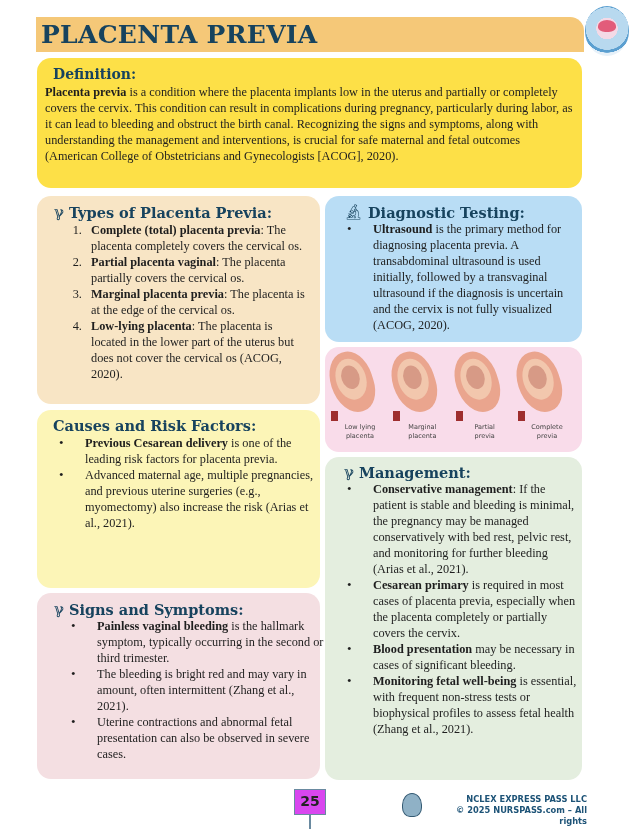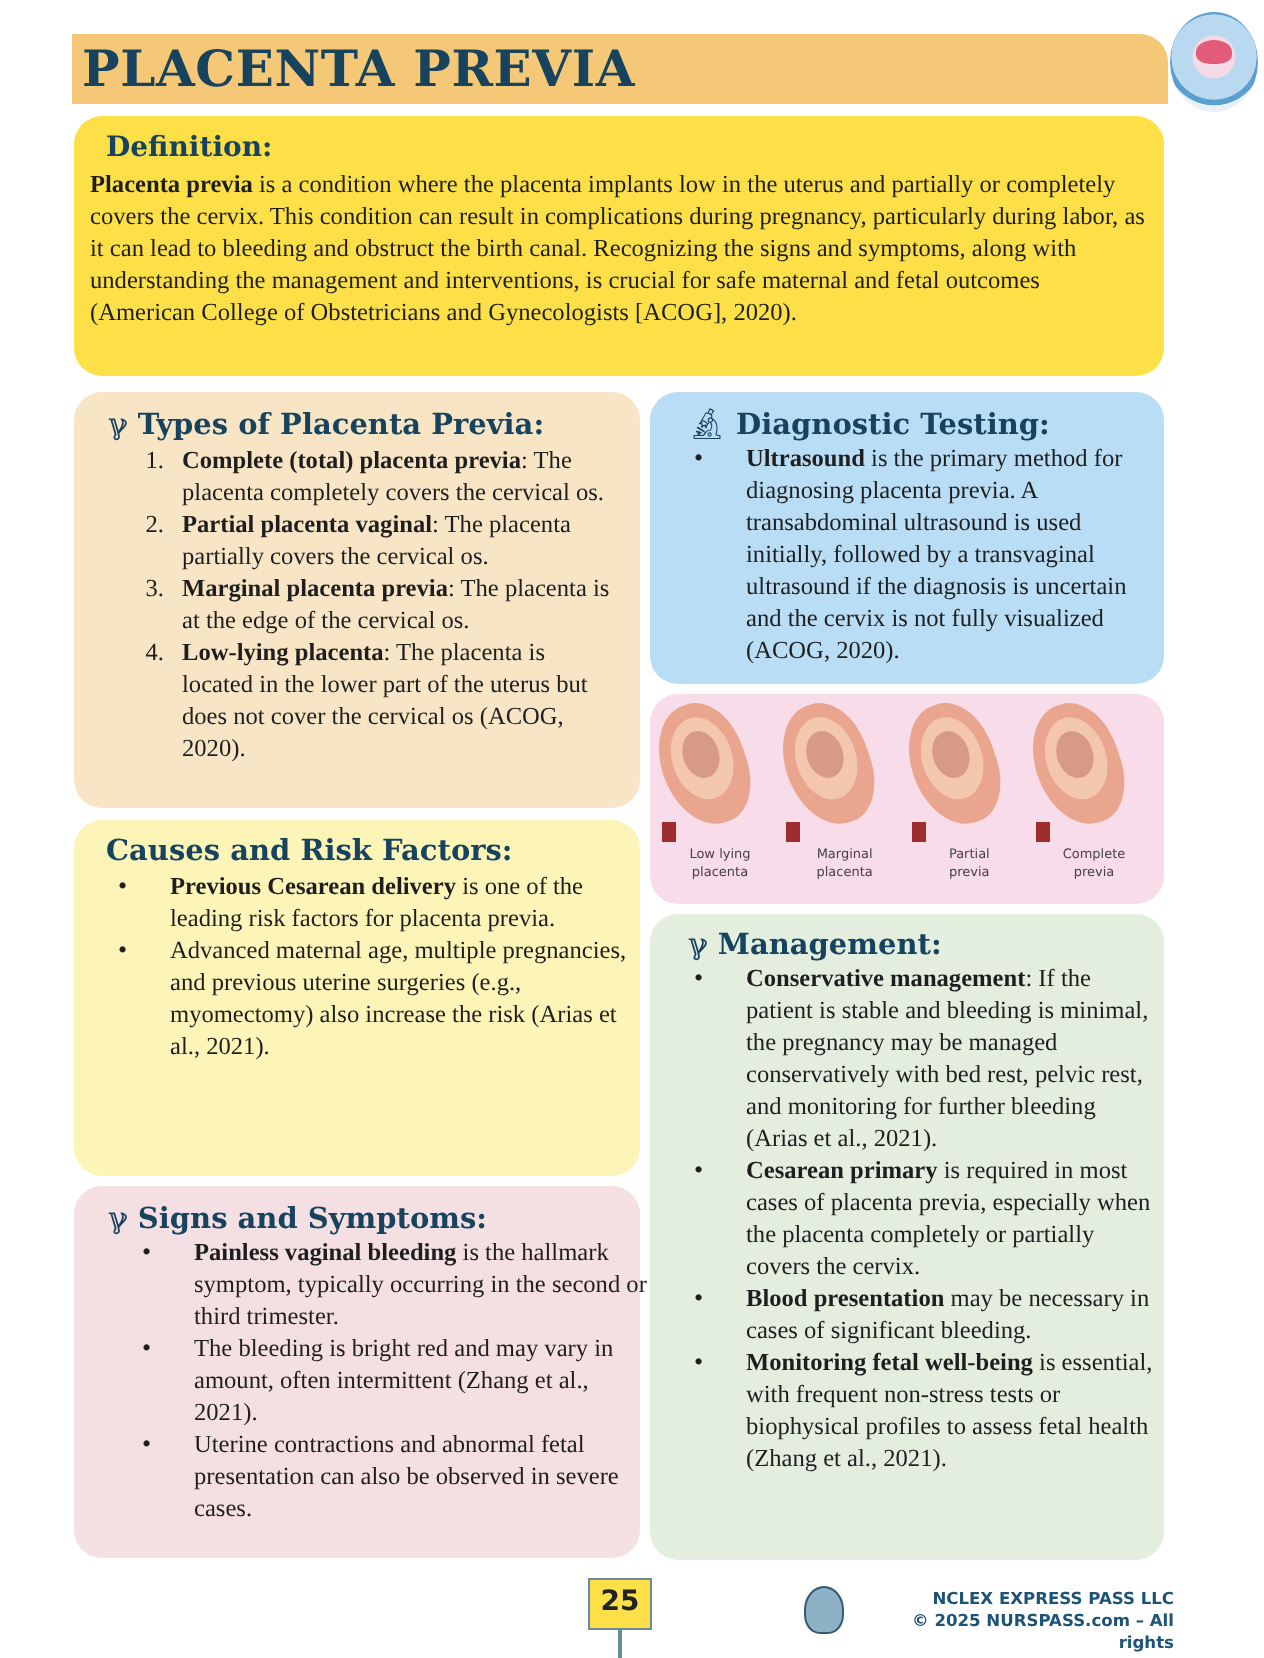--- a/index.html
+++ b/index.html
@@ -47,21 +47,21 @@
   .figs { position: absolute; left: 6px; top: 4px; width: 245px; display: flex; justify-content: space-between; }
   .fig { width: 58px; display: flex; flex-direction: column; }
   .fig .belly { width: 42px; height: 62px; border-radius: 50% 50% 45% 55%; background: #eaa58e; position: relative;
                 transform: rotate(-18deg); }
   .fig .belly::before { content: ""; position: absolute; left: 6px; top: 7px; width: 30px; height: 42px; border-radius: 50%;
                         background: #f2c7ad; }
   .fig .belly::after { content: ""; position: absolute; left: 12px; top: 14px; width: 18px; height: 24px; border-radius: 50%;
                        background: #d79a86; }
   .fig .cervix { width: 7px; height: 10px; background: #9e2e2e; margin-top: -2px; }
   .fig .cap { font-family: "DejaVu Sans", sans-serif; font-size: 6.5px; color: #444; text-align: center; line-height: 9px; margin-top: 2px; }
-  .page-num { position: absolute; left: 294px; top: 789px; width: 32px; height: 26px; border: 1.5px solid #6a8aa0; background: #fde047;
+  .page-num { position: absolute; left: 294px; top: 789px; width: 32px; height: 26px; border: 1.5px solid #6a8aa0; background: #d946ef;
               font-family: "DejaVu Sans", sans-serif; font-weight: bold; font-size: 14px; text-align: center; line-height: 23px; color: #222; }
   .page-stem { position: absolute; left: 309px; top: 815px; width: 2px; height: 14px; background: #6a8aa0; }
   .footer-logo { position: absolute; left: 402px; top: 793px; width: 20px; height: 24px; border-radius: 50% 50% 40% 40%;
                  background: #8fb1c6; border: 1px solid #345a73; }
   .footer-text { position: absolute; left: 429px; top: 794px; width: 158px; text-align: right; font-family: "DejaVu Sans", sans-serif;
                  font-weight: bold; font-size: 8.3px; color: #1d5377; line-height: 11px; }
 </style>
 </head>
 <body>
 

